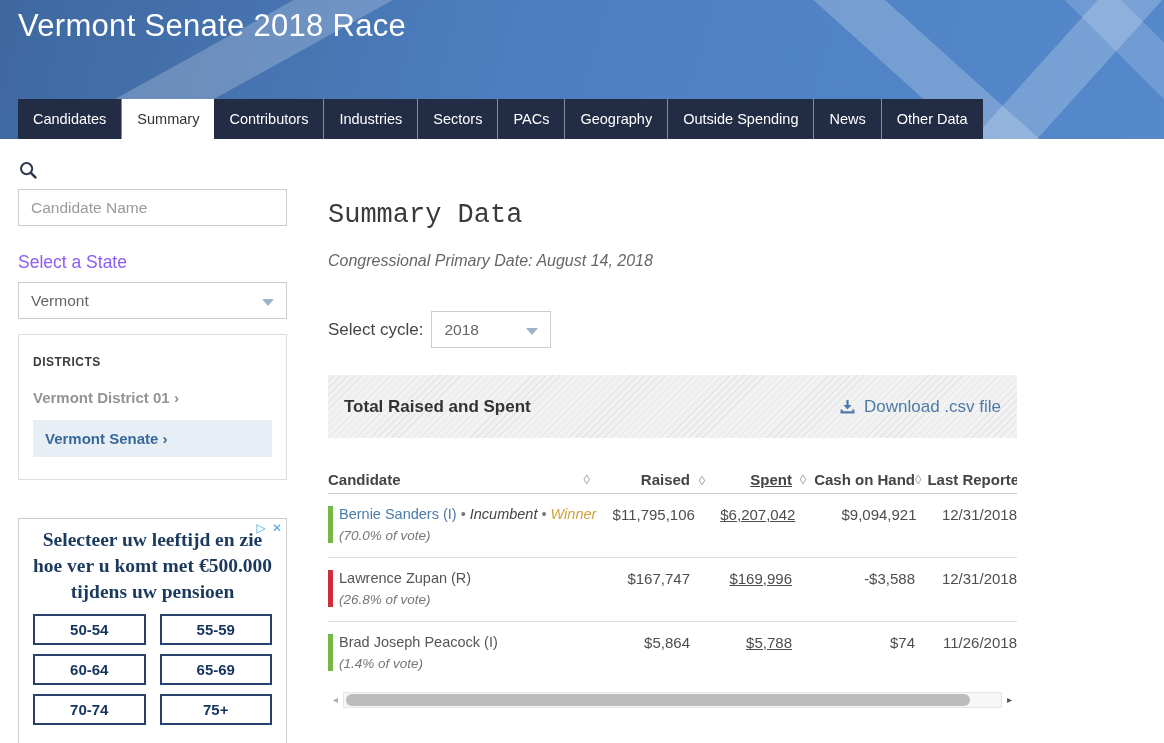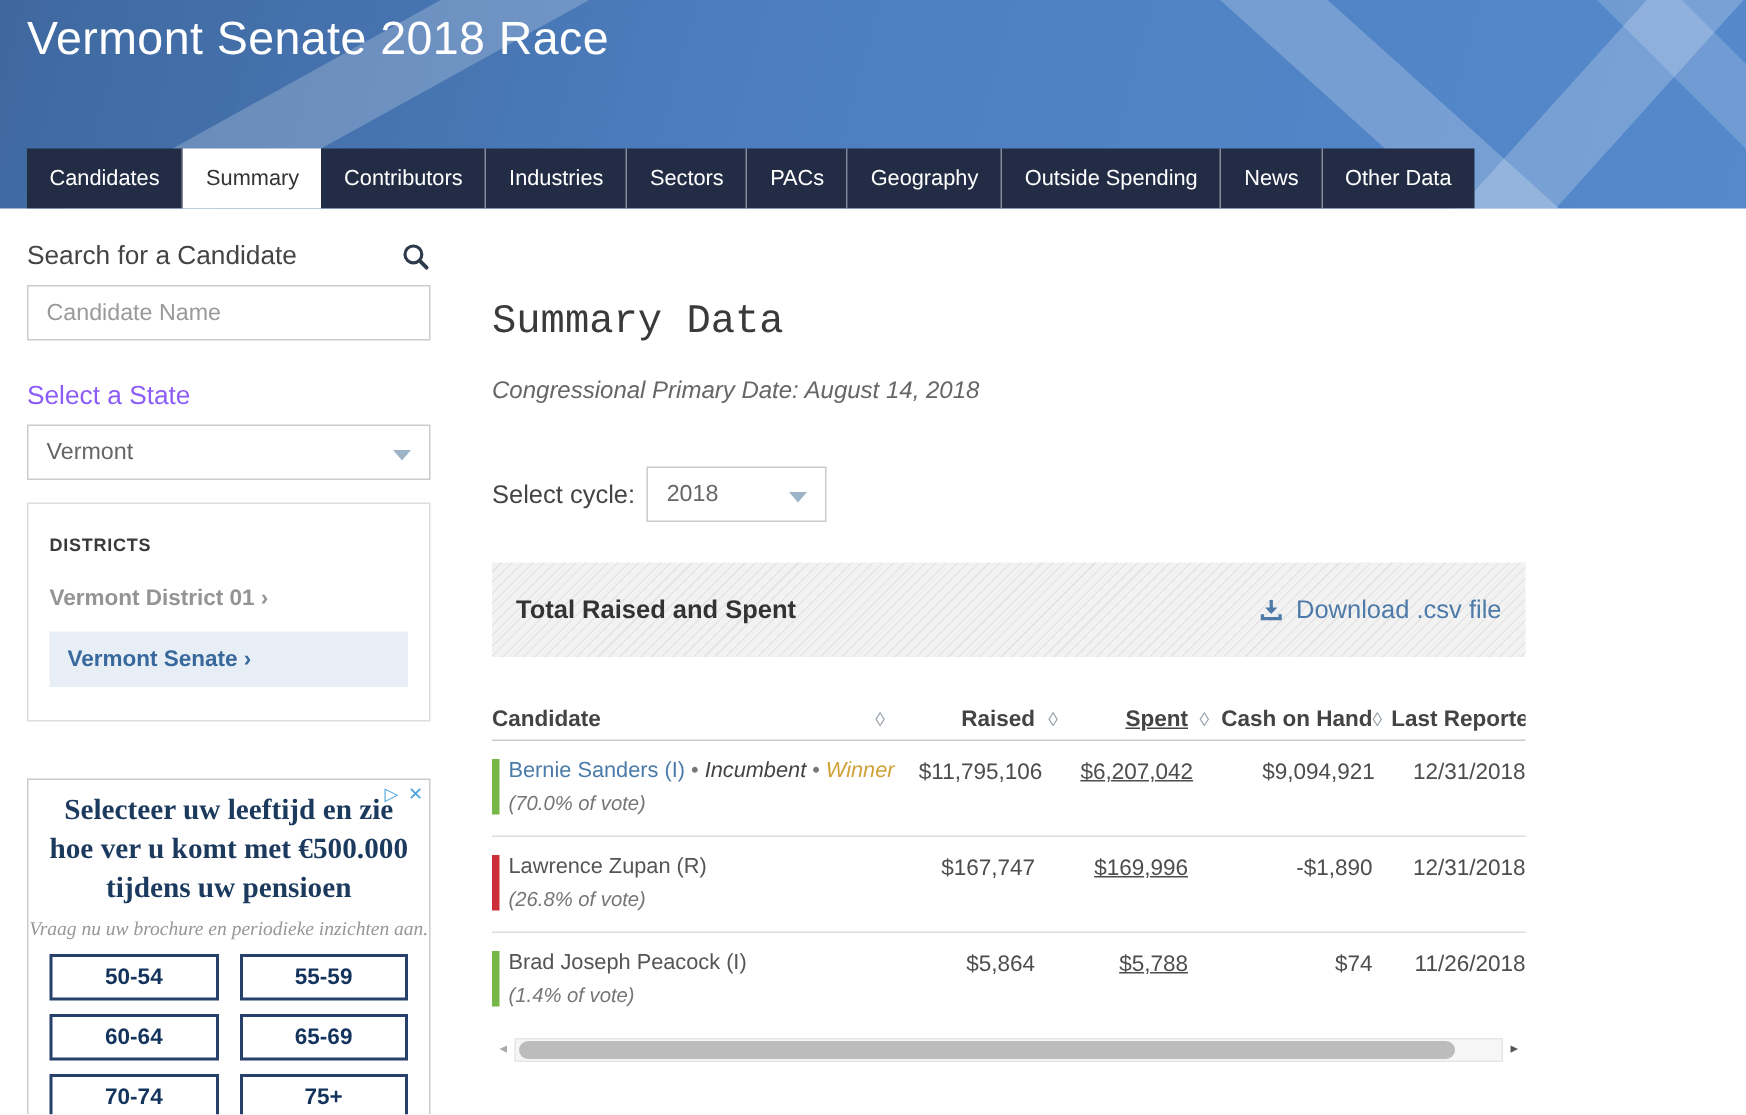--- a/index.html
+++ b/index.html
@@ -134,21 +134,20 @@
       <div class="tab">PACs</div>
       <div class="tab">Geography</div>
       <div class="tab">Outside Spending</div>
       <div class="tab">News</div>
       <div class="tab">Other Data</div>
     </div>
   </div>
 
   <div class="sidebar">
     <div class="side-label-row">
-      <div class="side-label">Search for a Candidate</div>
       <span>
         <svg width="20" height="20" viewBox="0 0 20 20">
           <circle cx="8.6" cy="8.6" r="5.6" fill="none" stroke="#2d3a4b" stroke-width="2.1"></circle>
           <line x1="12.9" y1="12.9" x2="17.4" y2="17.4" stroke="#2d3a4b" stroke-width="2.6" stroke-linecap="round"></line>
         </svg>
       </span>
     </div>
     <input class="search-input" type="text" placeholder="Candidate Name" style="">
     <div class="state-label">Select a State</div>
     <div class="selectbox">
@@ -166,21 +165,20 @@
     <div class="ad">
       <div class="ad-icons">
         <div class="ad-ic">▷</div>
         <div class="ad-ic">✕</div>
       </div>
       <div class="ad-headline">
         <span>Selecteer uw leeftijd en zie hoe ver u komt met</span>
         <span style="font-weight:bold">€500.000</span>
         <span>tijdens uw pensioen</span>
       </div>
-      <div class="ad-sub">Vraag nu uw brochure en periodieke inzichten aan.</div>
       <div class="ad-grid">
         <div class="ad-btn">50-54</div>
         <div class="ad-btn">55-59</div>
         <div class="ad-btn">60-64</div>
         <div class="ad-btn">65-69</div>
         <div class="ad-btn">70-74</div>
         <div class="ad-btn">75+</div>
       </div>
 
     </div>
@@ -249,21 +247,21 @@
 
     <div class="t-row">
       <div class="row-main" style="border-left-color: rgb(204, 47, 57);">
         <div class="row-line1">
           <div class="cell c-name name-line">
             <span class="cand-plain">Lawrence Zupan (R)</span>
           </div>
           <div class="cell c-raised">$167,747</div>
           <div class="cell c-gap"></div>
           <div class="cell c-spent">$169,996</div>
-          <div class="cell c-cash">-$1,890</div>
+          <div class="cell c-cash">-$3,588</div>
           <div class="cell c-last" style="justify-content:flex-end">12/31/2018</div>
         </div>
         <div class="vote-line">(26.8% of vote)</div>
       </div>
     </div>
 
     <div class="t-row last">
       <div class="row-main" style="border-left-color: rgb(118, 184, 72);">
         <div class="row-line1">
           <div class="cell c-name name-line">

